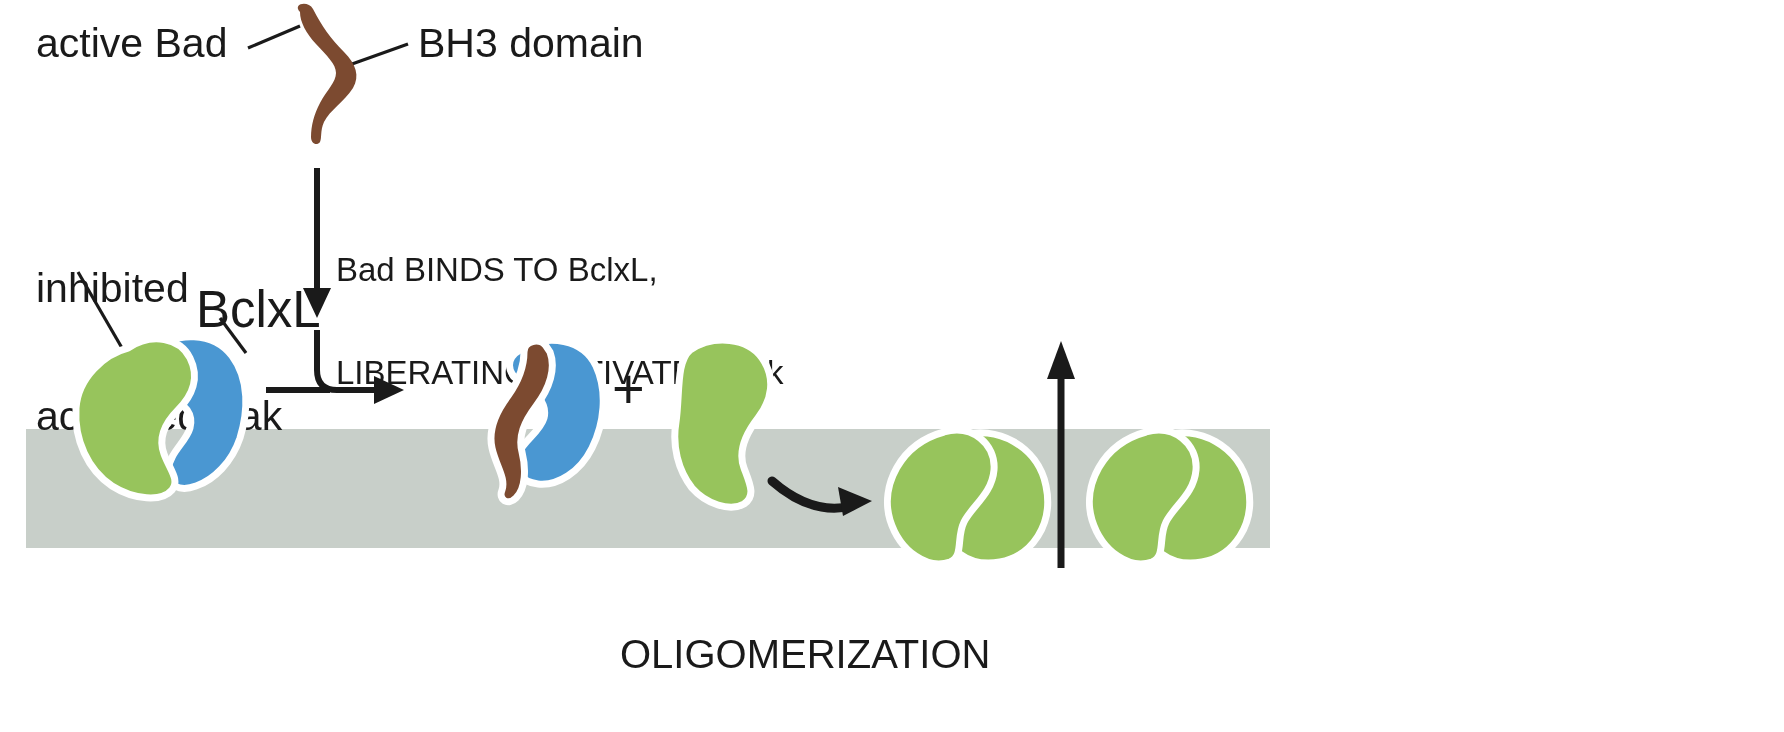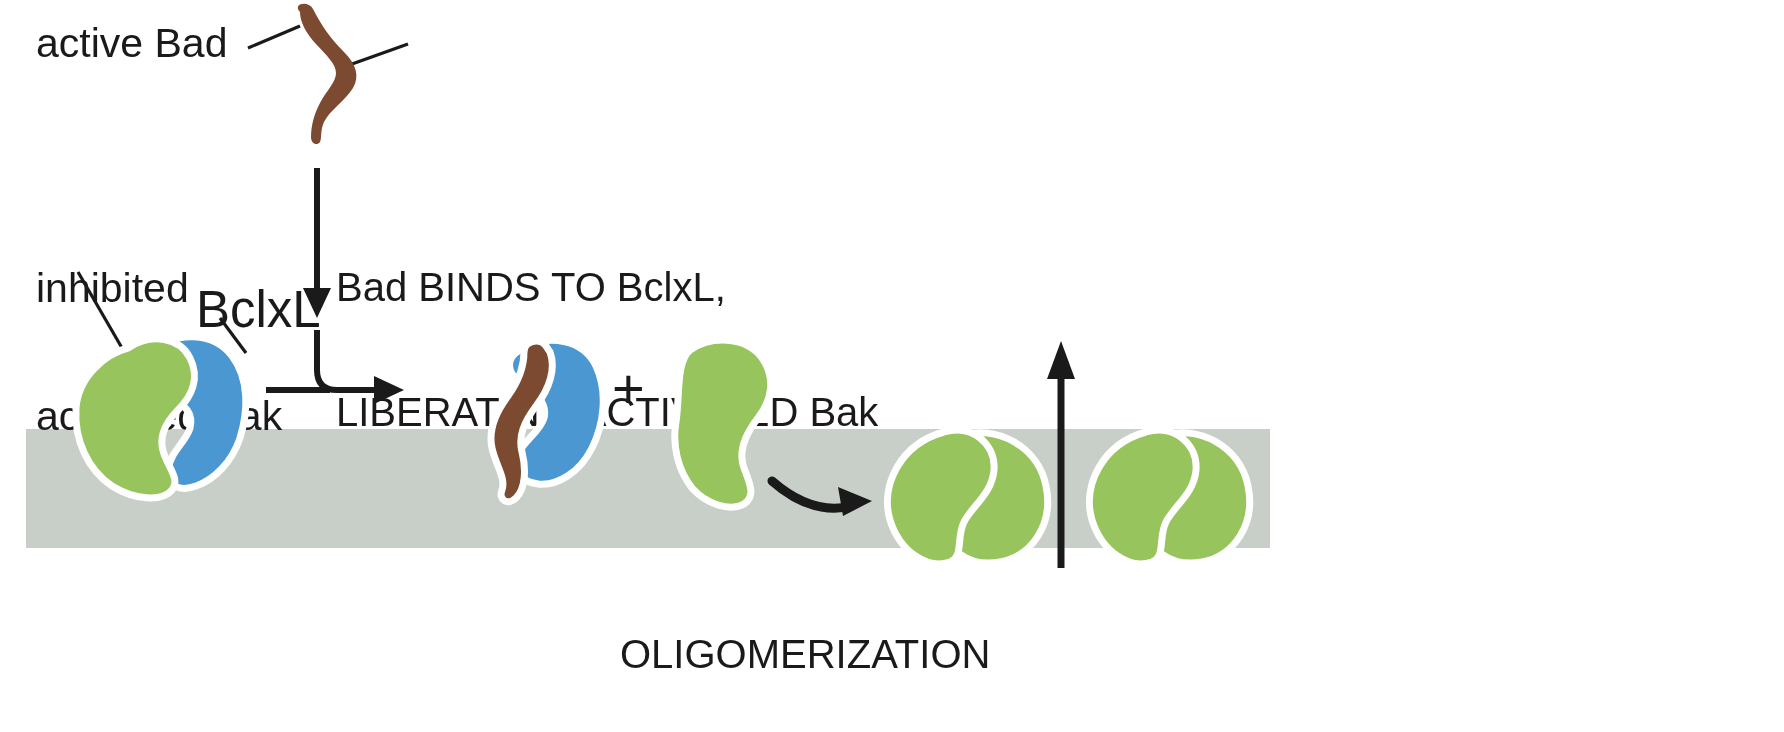--- a/index.html
+++ b/index.html
@@ -8,21 +8,21 @@
     font-family:"Liberation Sans","DejaVu Sans",sans-serif;
     color:#1a1a1a;
   }
   #stage{position:absolute;left:0;top:0;width:1784px;height:708px;}
   svg.layer{position:absolute;left:0;top:0;width:1784px;height:732px;overflow:visible;}
   .lbl{position:absolute;white-space:pre;line-height:1.04;}
   .lbl-active-bad{left:36px;top:22px;font-size:41px;}
   .lbl-bh3{left:418px;top:22px;font-size:41px;}
   .lbl-inhibited{left:36px;top:182px;font-size:41px;}
   .lbl-bclxl{left:196px;top:283px;font-size:51px;}
-  .lbl-reaction{left:336px;top:184px;font-size:40px;}
+  .lbl-reaction{left:336px;top:184px;font-size:33px;}
   .lbl-oligo{left:620px;top:551px;font-size:40px;text-align:center;}
 </style>
 </head>
 <body>
 
 <div id="stage">
 
   <svg class="layer">
     <rect x="26" y="429" width="1244" height="119" fill="#c8cfc9"></rect>
   </svg>
@@ -40,20 +40,21 @@
              C 344 102, 330 110, 324 122
              C 320 131, 322 138, 320 142
              C 317 146, 311 144, 311 137
              C 311 126, 314 114, 320 103
              C 327 90, 336 82, 336 73
              C 336 64, 327 56, 316 44
              C 306 33, 300 22, 300 12 Z" fill="#7c4a30"></path>
   </svg>
 
   <div class="lbl lbl-active-bad">active Bad</div>
+  <div class="lbl lbl-bh3">BH3 domain</div>
 
   <div class="lbl lbl-inhibited">
     <div>inhibited</div>
     <div>activated Bak</div>
   </div>
   <div class="lbl lbl-bclxl">BclxL</div>
 
   <div class="lbl lbl-reaction">
     <div>Bad BINDS TO BclxL,</div>
     <div>LIBERATING ACTIVATED Bak</div>

